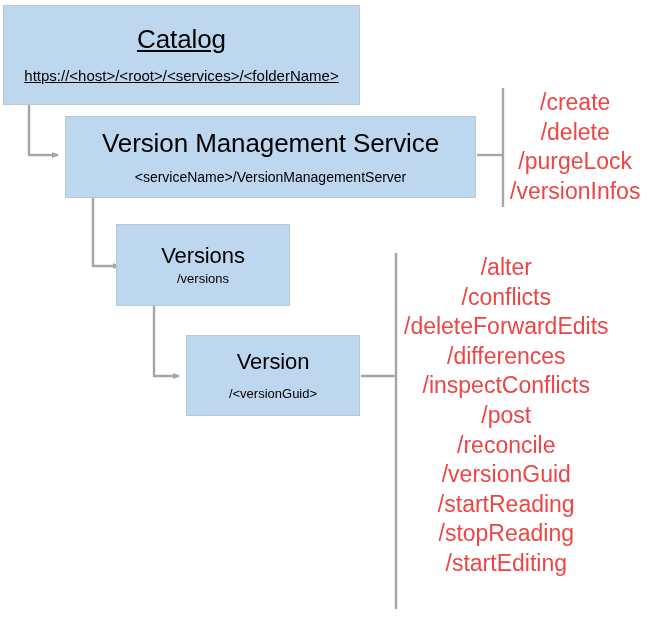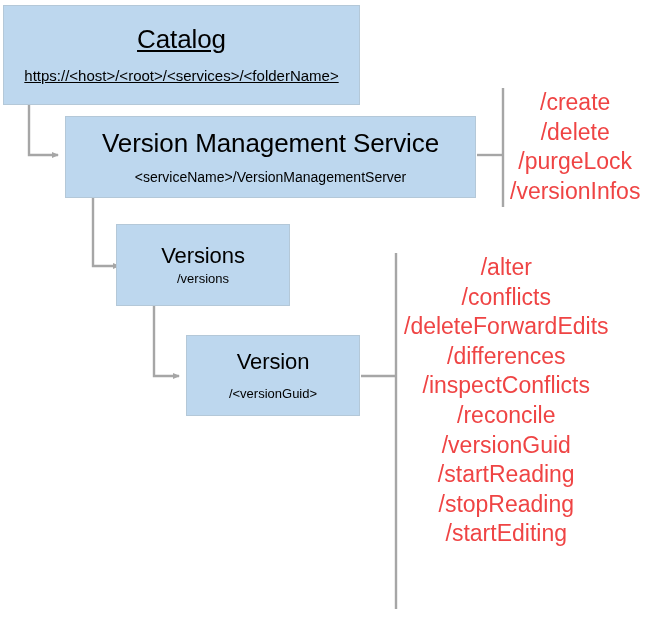--- a/index.html
+++ b/index.html
@@ -161,20 +161,21 @@
       <span class="op">/purgeLock</span>
       <span class="op">/versionInfos</span>
     </div>
 
   <div class="op-list" id="oplist-version">
       <span class="op">/alter</span>
       <span class="op">/conflicts</span>
       <span class="op">/deleteForwardEdits</span>
       <span class="op">/differences</span>
       <span class="op">/inspectConflicts</span>
+      <span class="op">/post</span>
       <span class="op">/reconcile</span>
       <span class="op">/versionGuid</span>
       <span class="op">/startReading</span>
       <span class="op">/stopReading</span>
       <span class="op">/startEditing</span>
     </div>
 
 </div>
 
 </body></html>

